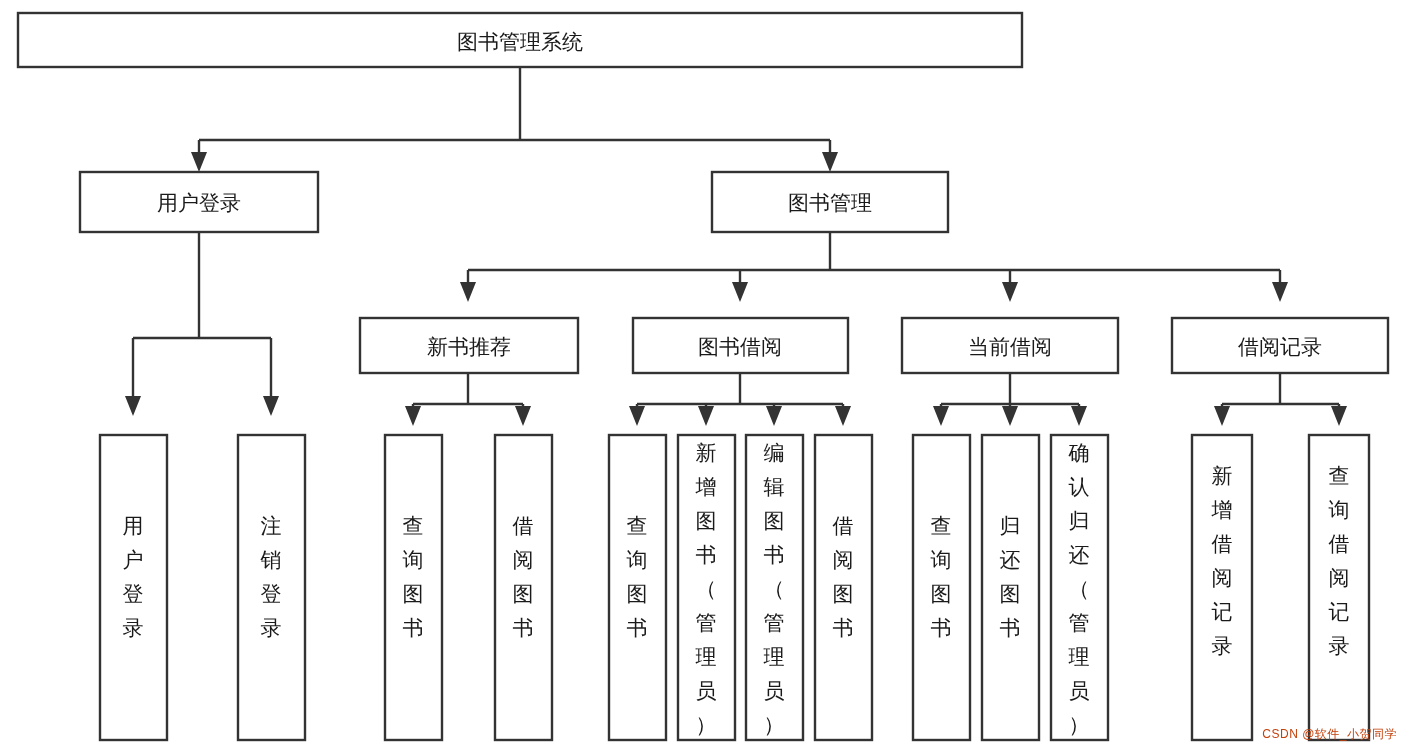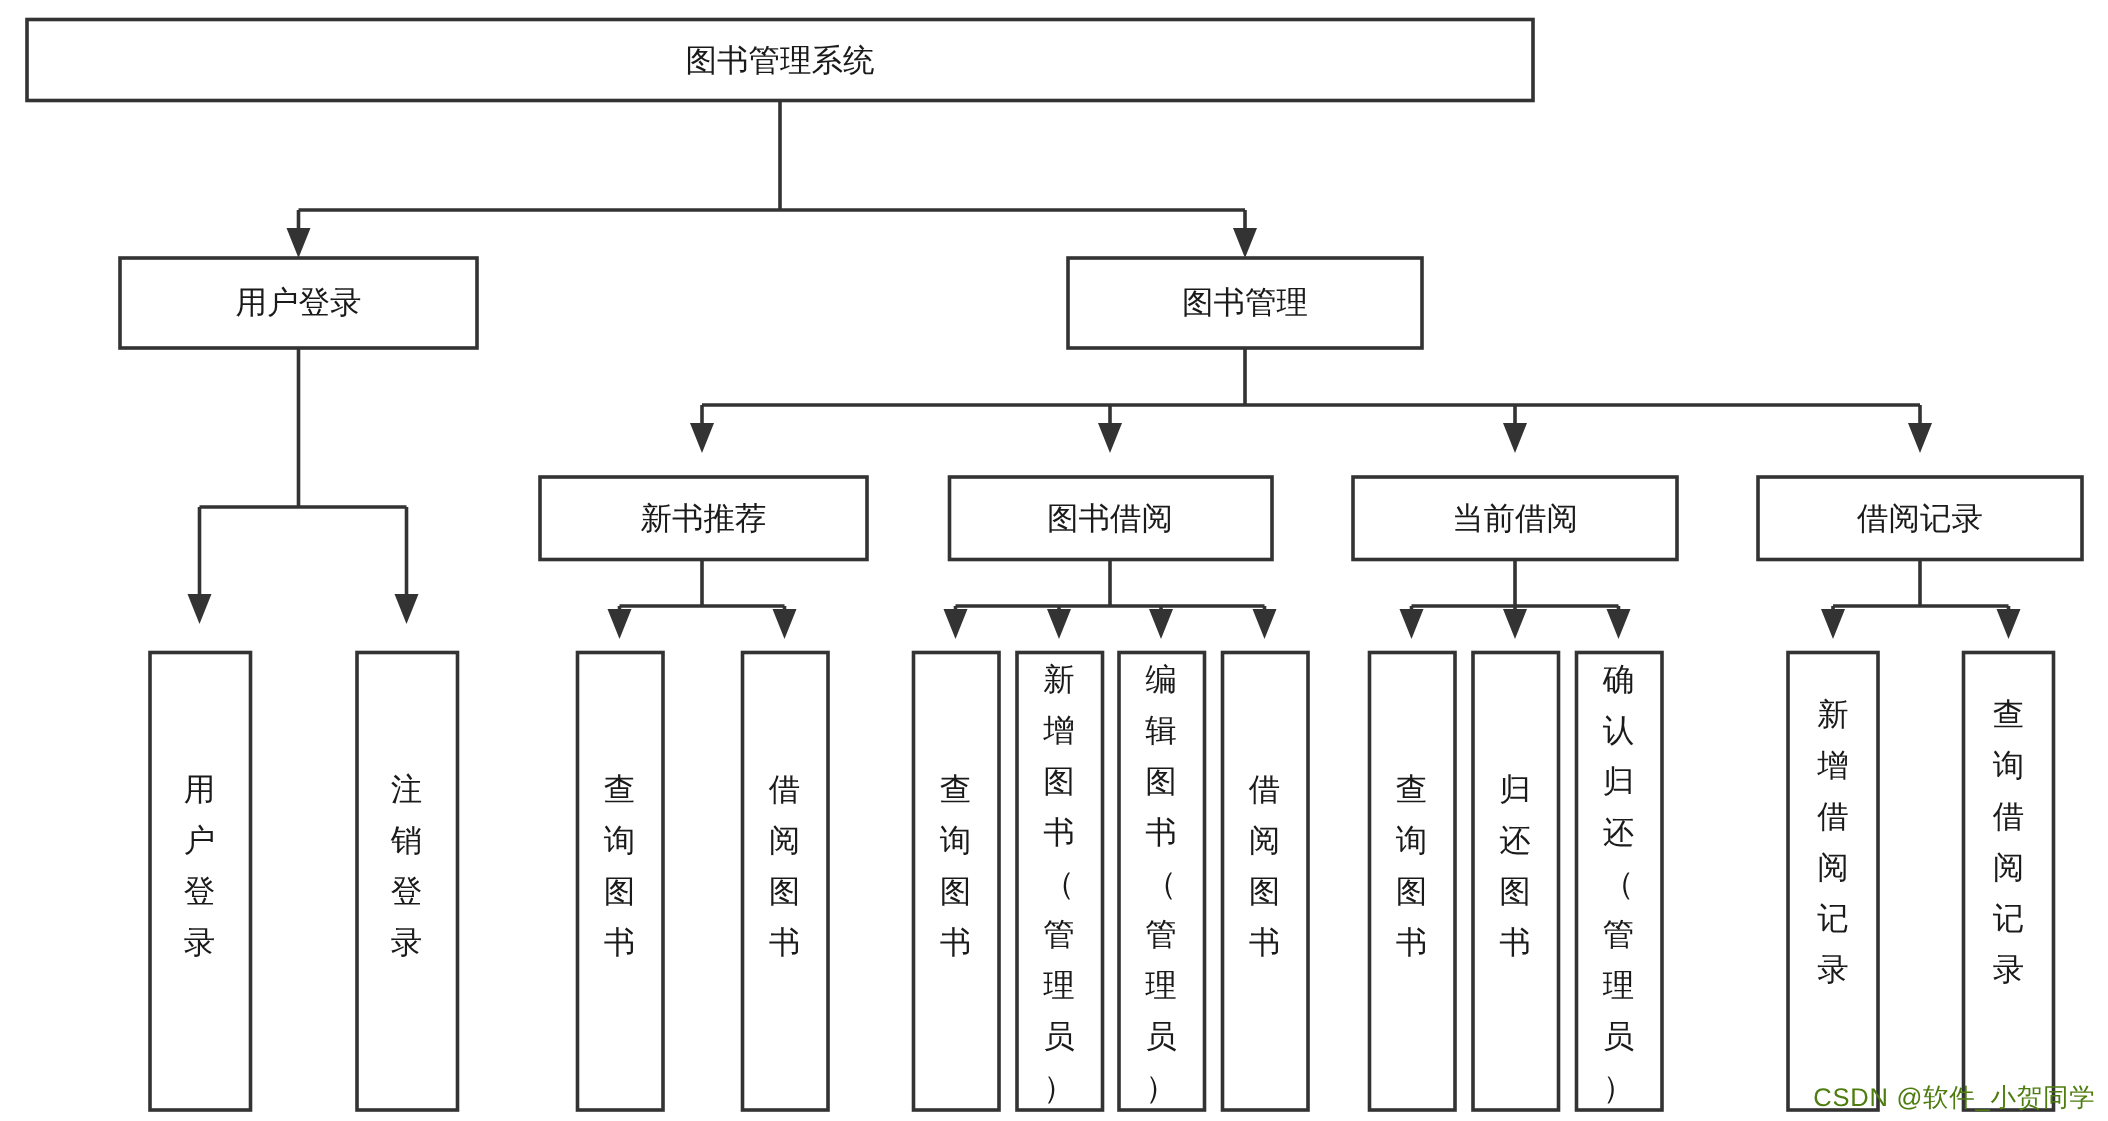--- a/index.html
+++ b/index.html
@@ -44,22 +44,22 @@
   }
   .arrow-head {
     fill: #333333;
     stroke: none;
   }
   .watermark {
     position: absolute;
     right: 8px;
     bottom: 4px;
     font-family: "Liberation Sans", "DejaVu Sans", sans-serif;
-    font-size: 17px;
-    color: #4d7c0f;
+    font-size: 12px;
+    color: #c2410c;
     white-space: nowrap;
     letter-spacing: 0.5px;
     pointer-events: none;
   }
 </style>
 </head>
 <body>
 
 <svg id="diagram" viewBox="0 0 1405 747" xmlns="http://www.w3.org/2000/svg">
 

